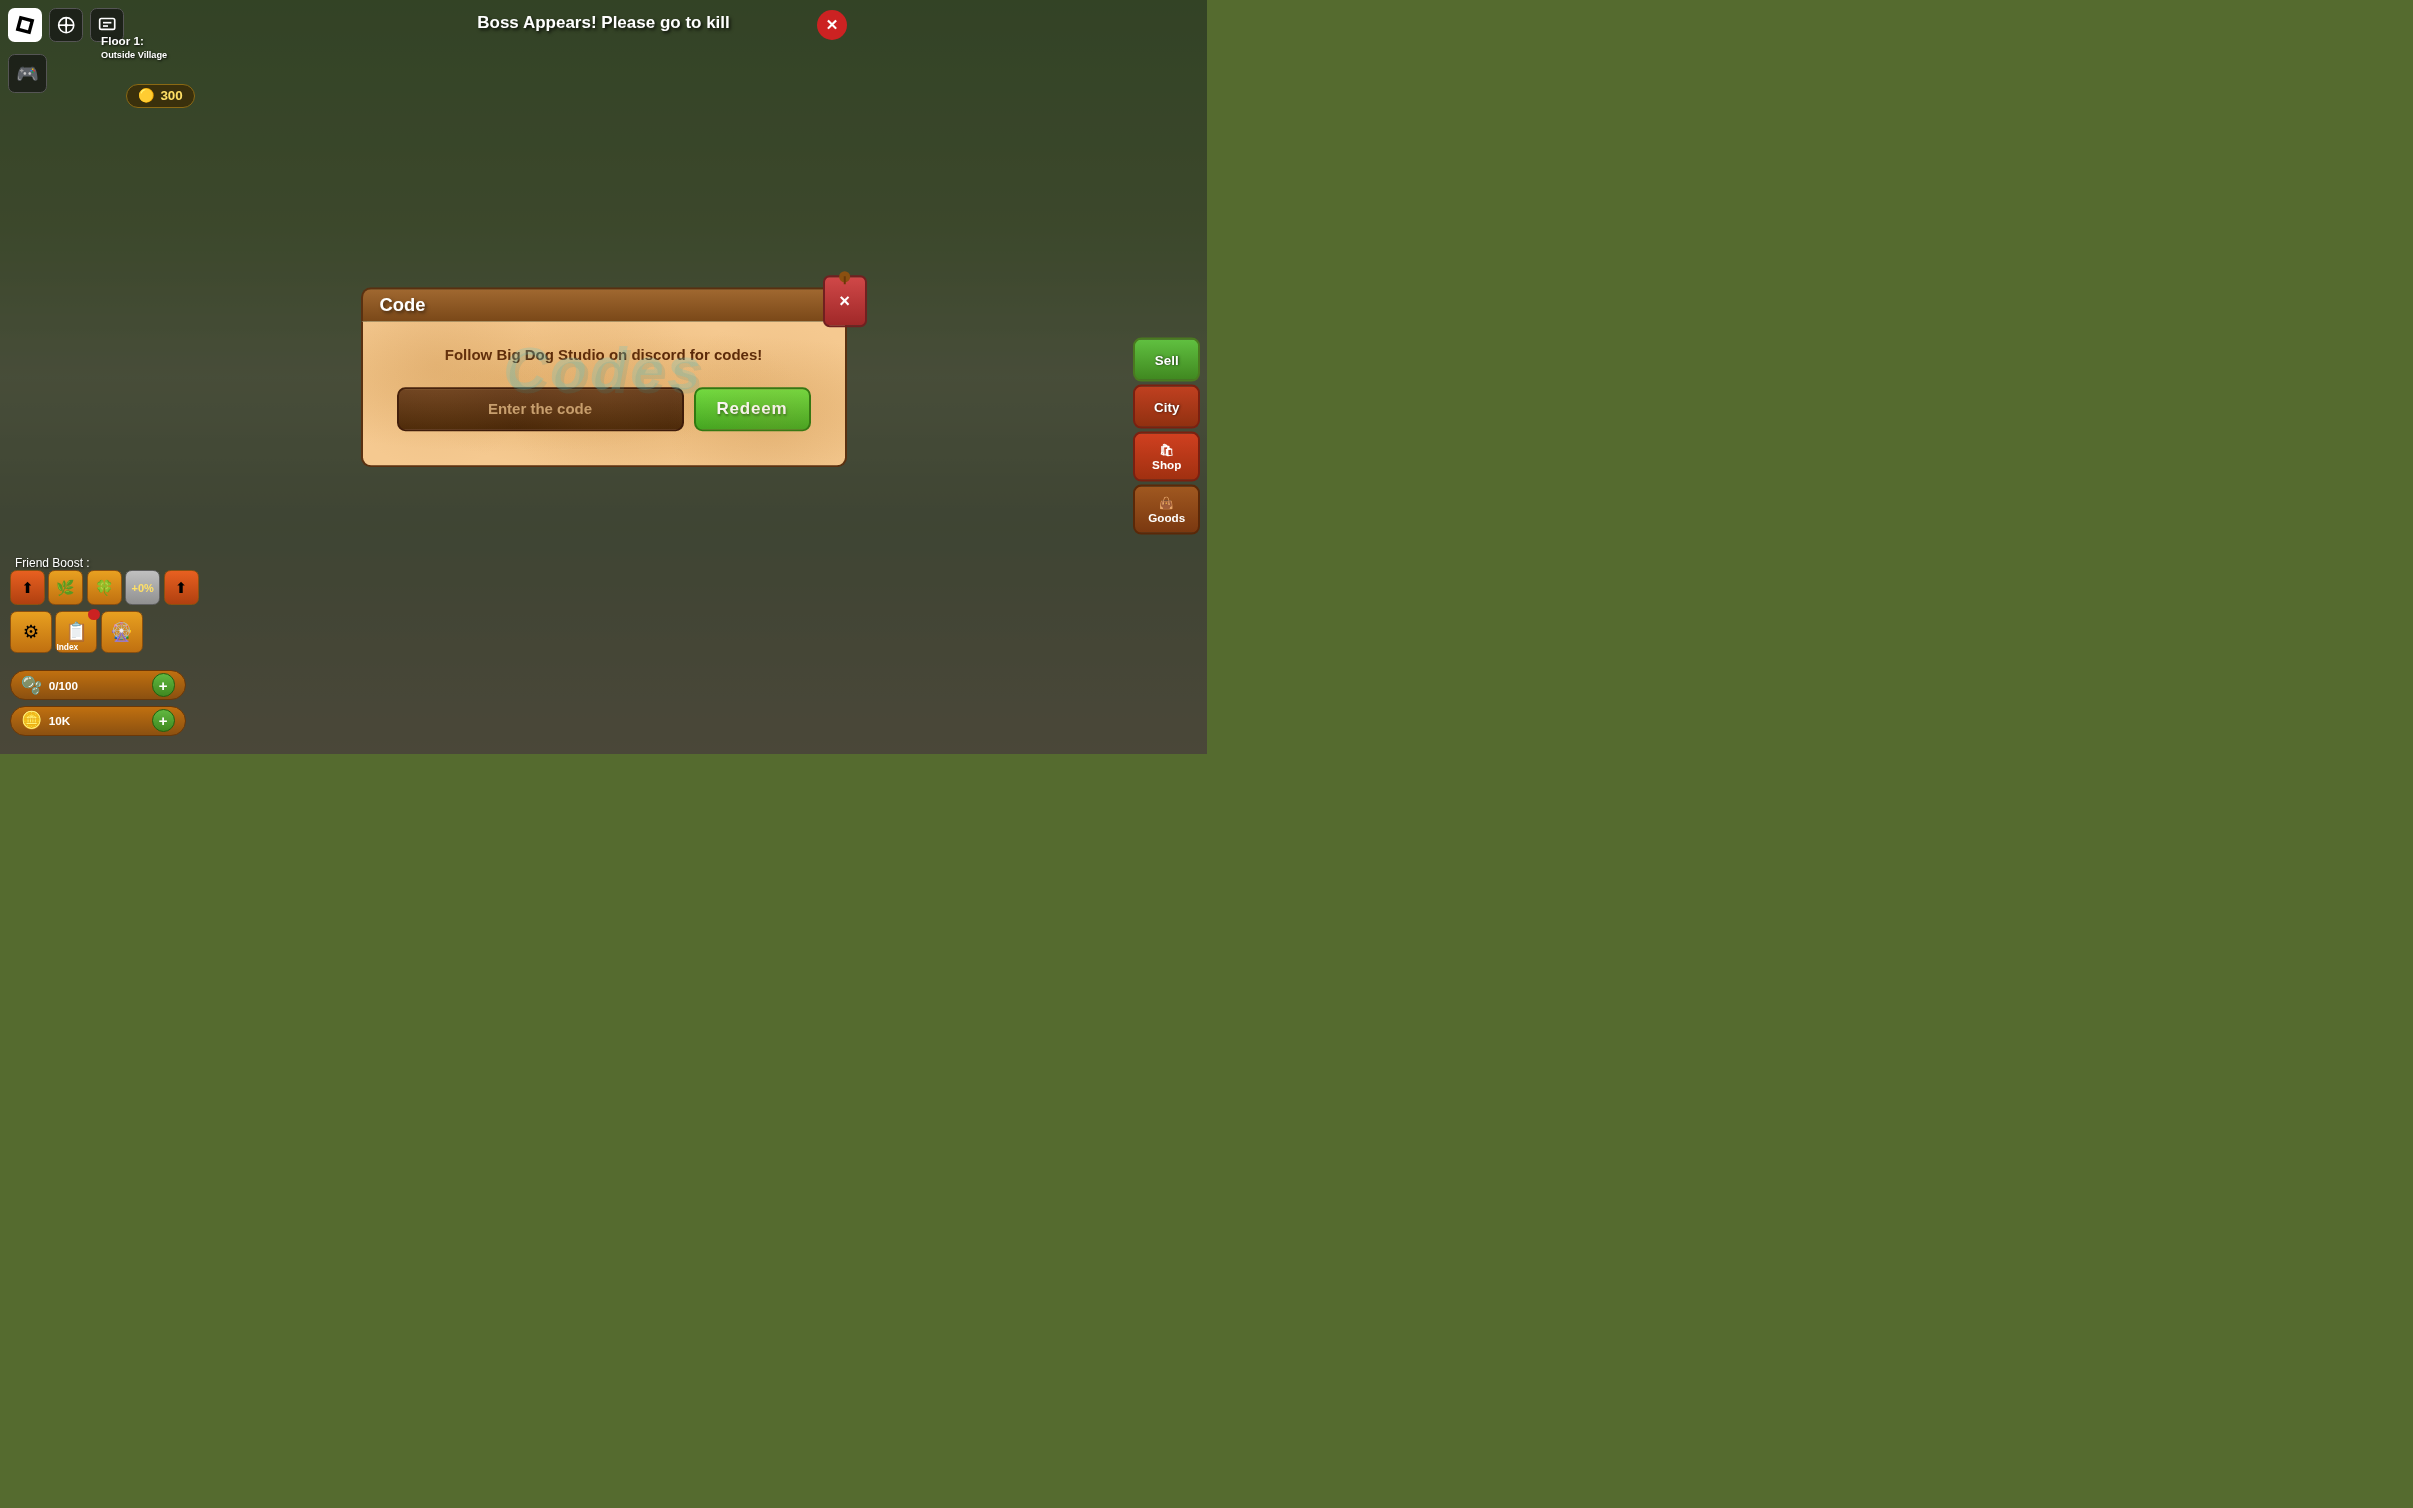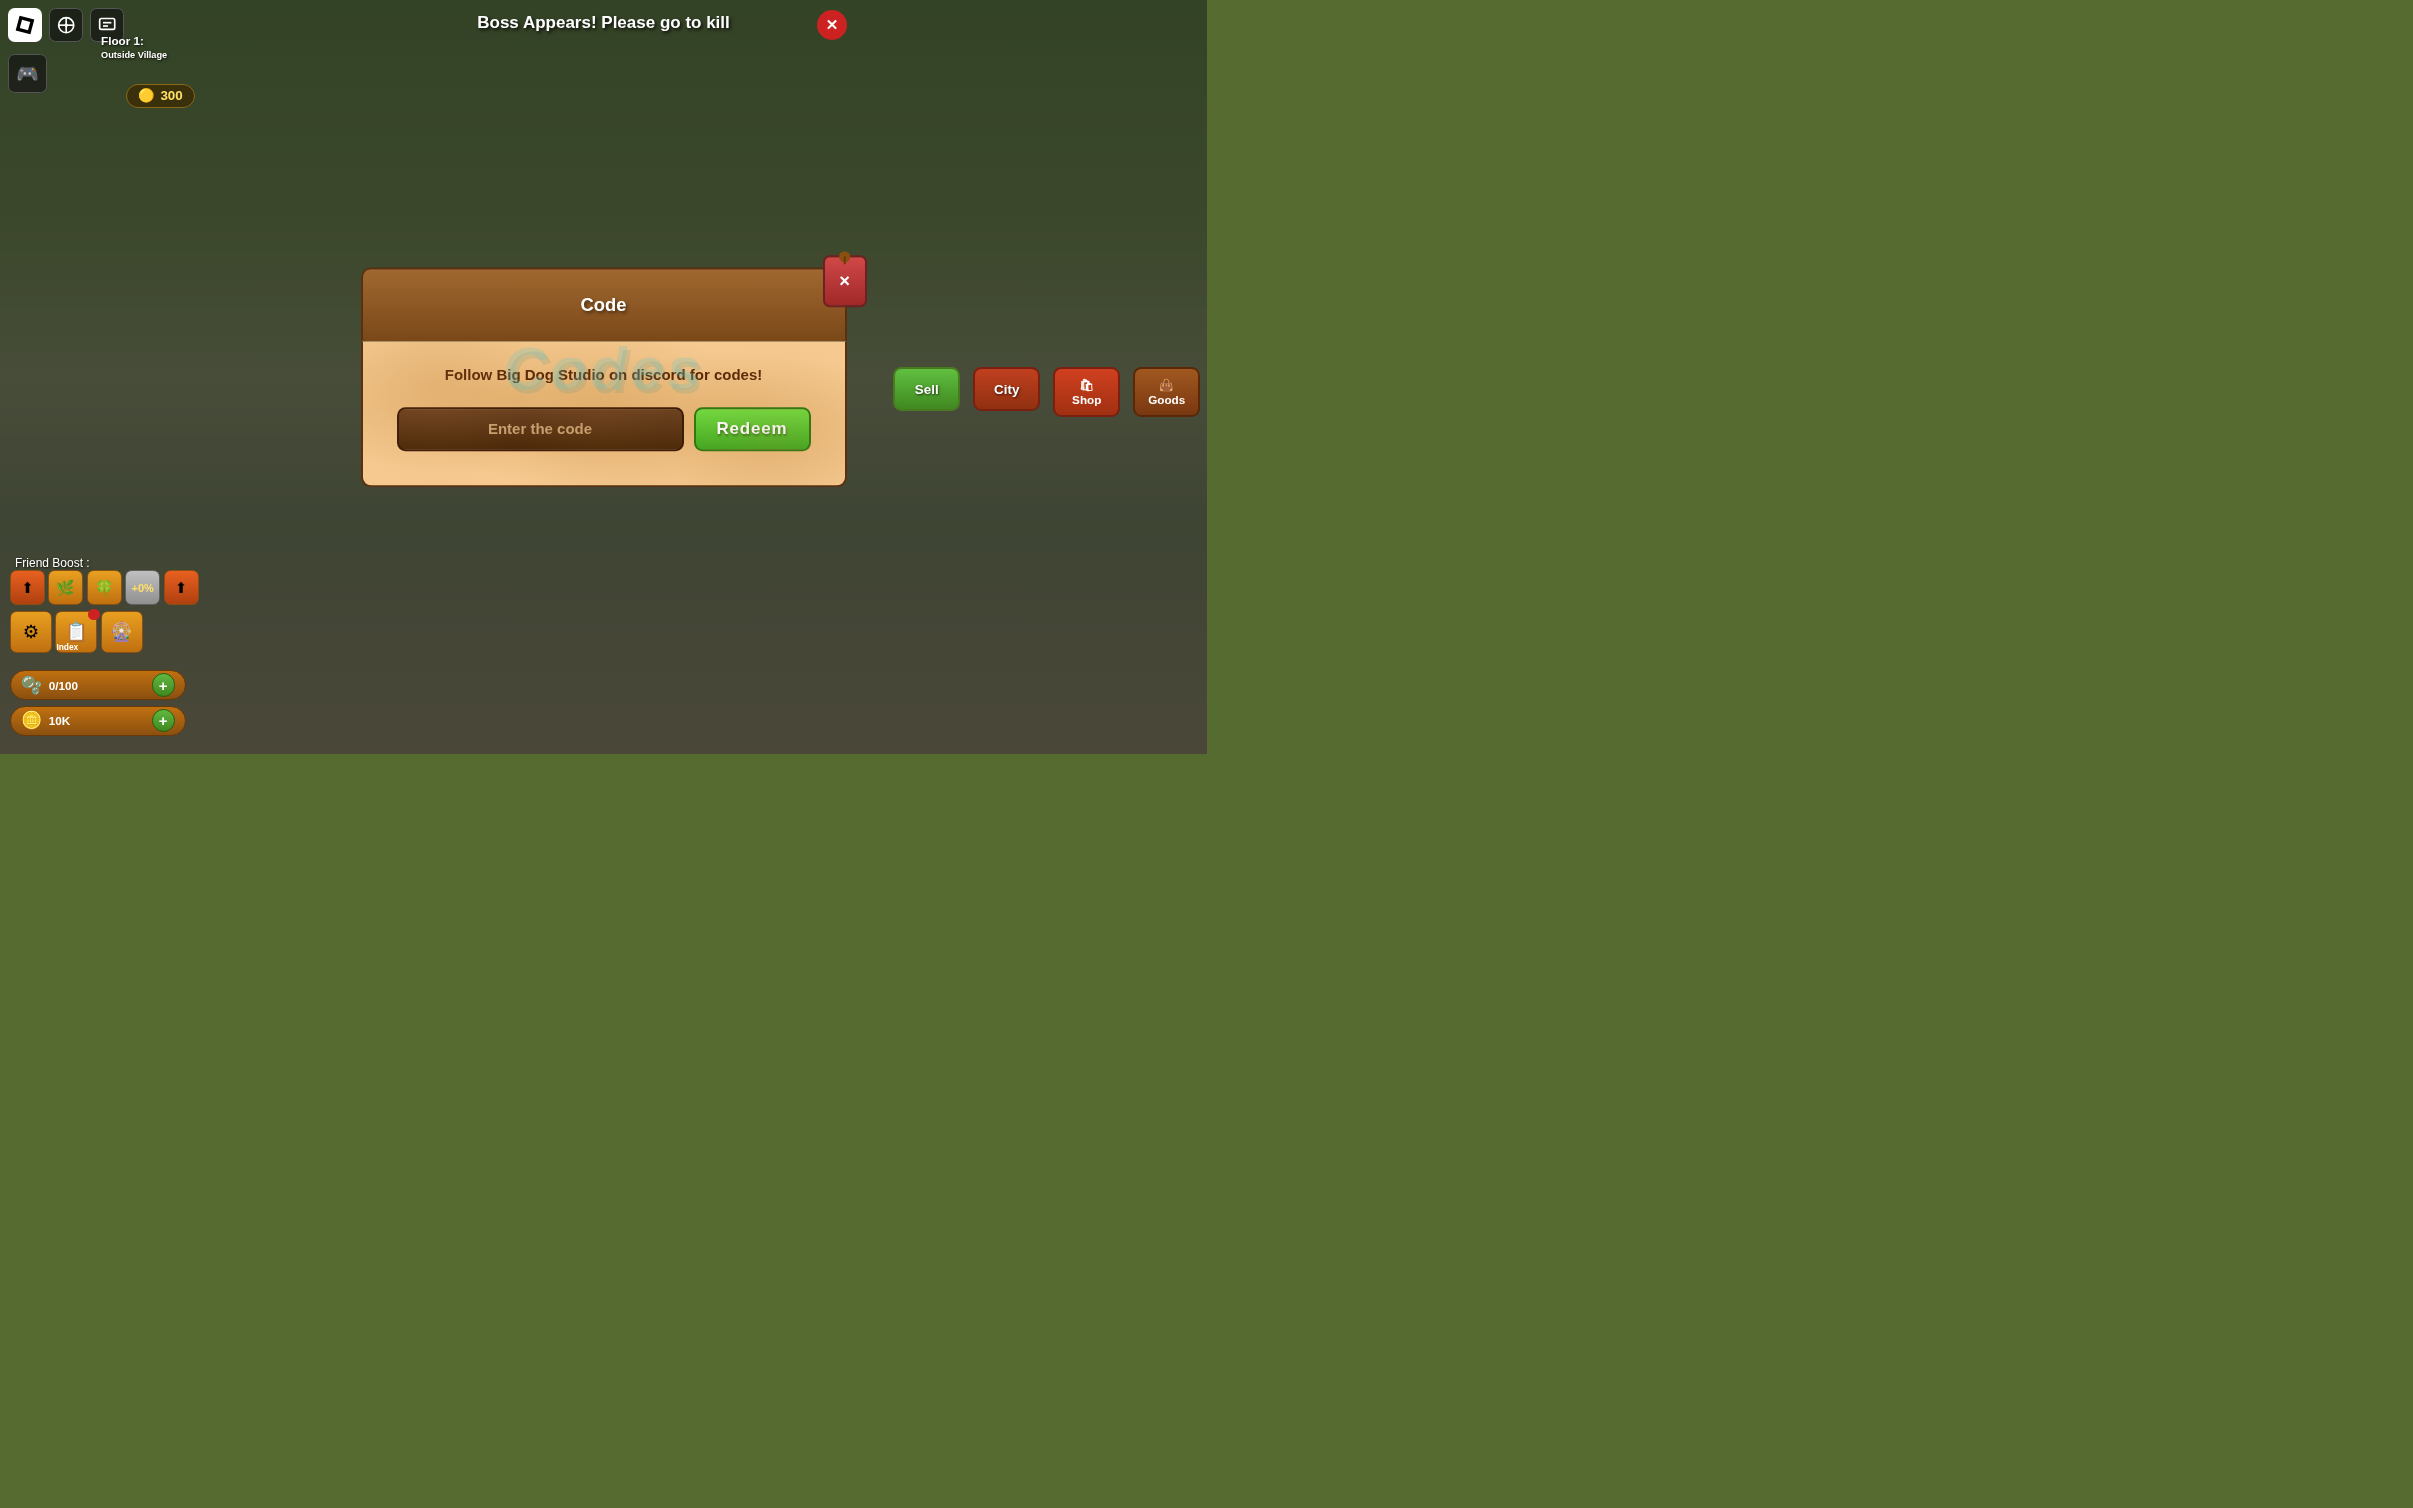--- a/index.html
+++ b/index.html
@@ -271,22 +271,22 @@
       cursor: pointer;
     }
 
     
     .right-buttons {
       position: absolute;
       right: 0;
       top: 50%;
       transform: translateY(-50%);
       display: flex;
-      flex-direction: row;
-      gap: 13px;
+      flex-direction: column;
+      gap: 3px;
       padding-right: 3.4px;
     }
 
     .right-btn {
       width: 67px;
       height: 44px;
       border: 2.5px solid #4a7a20;
       border-radius: 8.4px;
       display: flex;
       align-items: center;
@@ -364,22 +364,21 @@
       pointer-events: none;
       z-index: 5;
       font-style: italic;
     }
 
     .modal-title-bar {
       background: linear-gradient(180deg, #a06830 0%, #7a4818 100%);
       border: 2.5px solid #5a3010;
       border-bottom: none;
       border-radius: 10px 10px 0 0;
-      padding: 25px 17px;
-      text-align: center;
+      padding: 5px 17px;
       position: relative;
       z-index: 10;
     }
 
     .modal-title {
       color: white;
       font-size: 18.4px;
       font-weight: bold;
       text-shadow: 1.7px 1.7px 3.4px rgba(0,0,0,0.5);
     }

